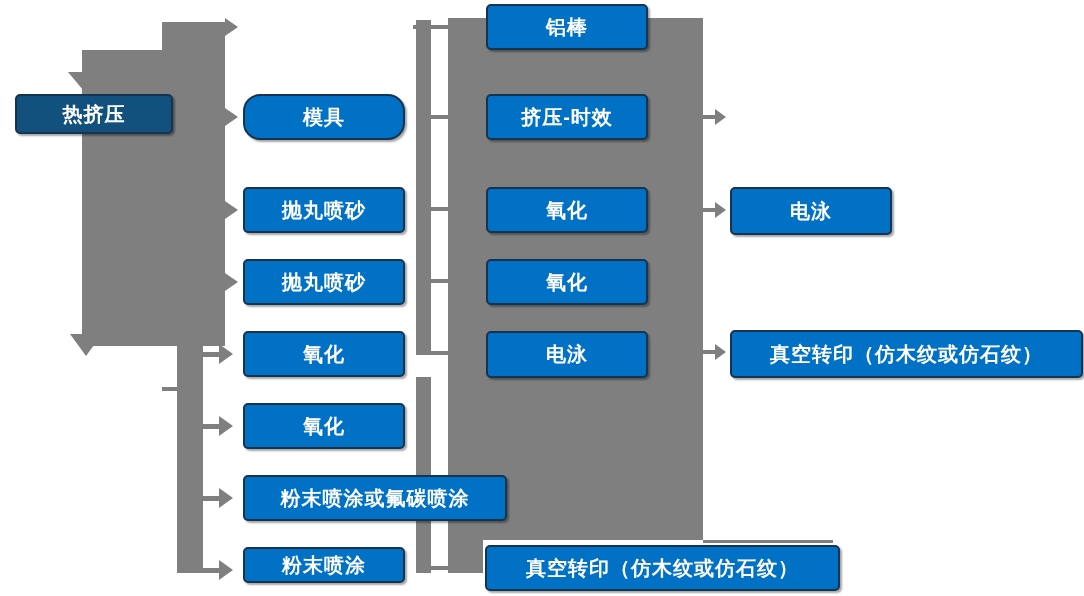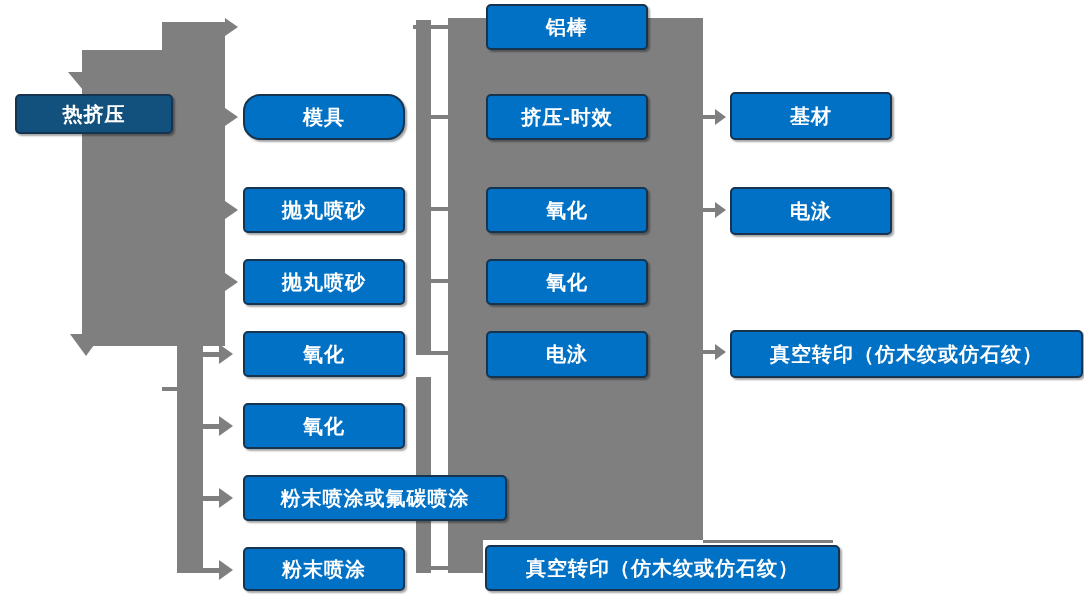--- a/index.html
+++ b/index.html
@@ -80,26 +80,25 @@
   <div class="tri tri-right-xs" style="left:715px;top:344px;"></div>
 
   <div class="box stage" style="left:2px;top:94px;width:158px;height:40px;margin-left:13px;">热挤压</div>
 
   <div class="box node" style="left:243px;top:94px;width:162px;height:46px;border-radius:17px;">模具</div>
   <div class="box node" style="left:243px;top:187px;width:162px;height:46px;">抛丸喷砂</div>
   <div class="box node" style="left:243px;top:259px;width:162px;height:46px;">抛丸喷砂</div>
   <div class="box node" style="left:243px;top:331px;width:162px;height:46px;">氧化</div>
   <div class="box node" style="left:243px;top:403px;width:162px;height:46px;">氧化</div>
   <div class="box node" style="left:243px;top:475px;width:264px;height:46px;">粉末喷涂或氟碳喷涂</div>
-  <div class="box node" style="left:243px;top:547px;width:162px;height:44px;">粉末喷涂</div>
+  <div class="box node" style="left:243px;top:547px;width:162px;height:36px;">粉末喷涂</div>
 
   <div class="box node" style="left:486px;top:4px;width:162px;height:46px;">铝棒</div>
   <div class="box node" style="left:486px;top:94px;width:162px;height:46px;">挤压-时效</div>
   <div class="box node" style="left:486px;top:187px;width:162px;height:46px;">氧化</div>
   <div class="box node" style="left:486px;top:259px;width:162px;height:46px;">氧化</div>
   <div class="box node" style="left:486px;top:331px;width:162px;height:47px;">电泳</div>
   <div class="box node" style="left:485px;top:545px;width:355px;height:46px;">真空转印（仿木纹或仿石纹）</div>
 
-  <div class="box node" style="left:730px;top:92px;width:162px;height:48px;">基材</div>
   <div class="box node" style="left:730px;top:187px;width:162px;height:48px;">电泳</div>
   <div class="box node" style="left:730px;top:330px;width:353px;height:48px;">真空转印（仿木纹或仿石纹）</div>
 
 </div>
 
 </body></html>

